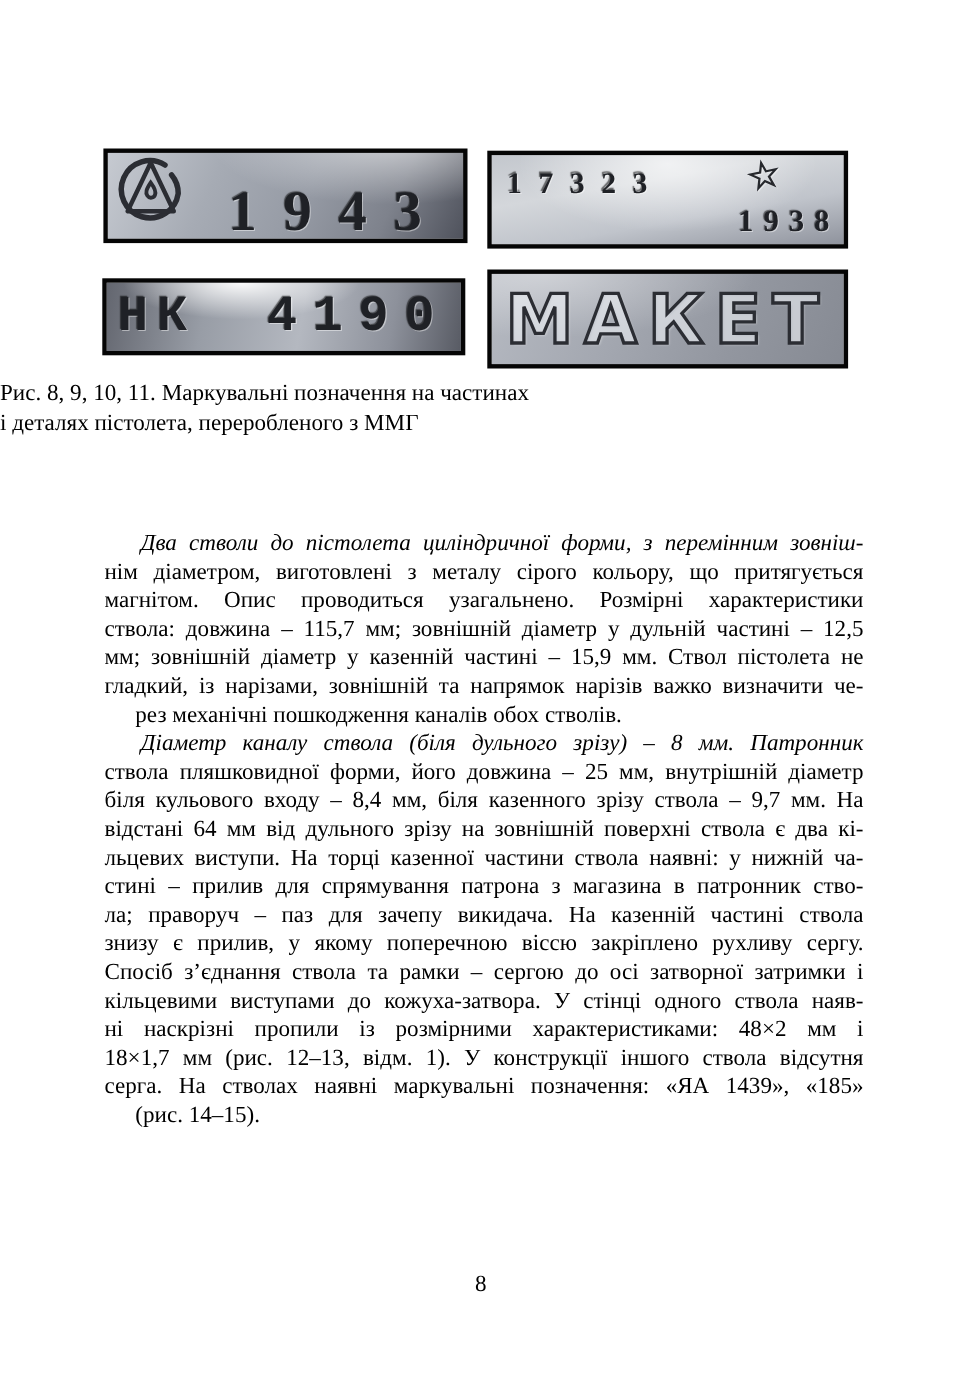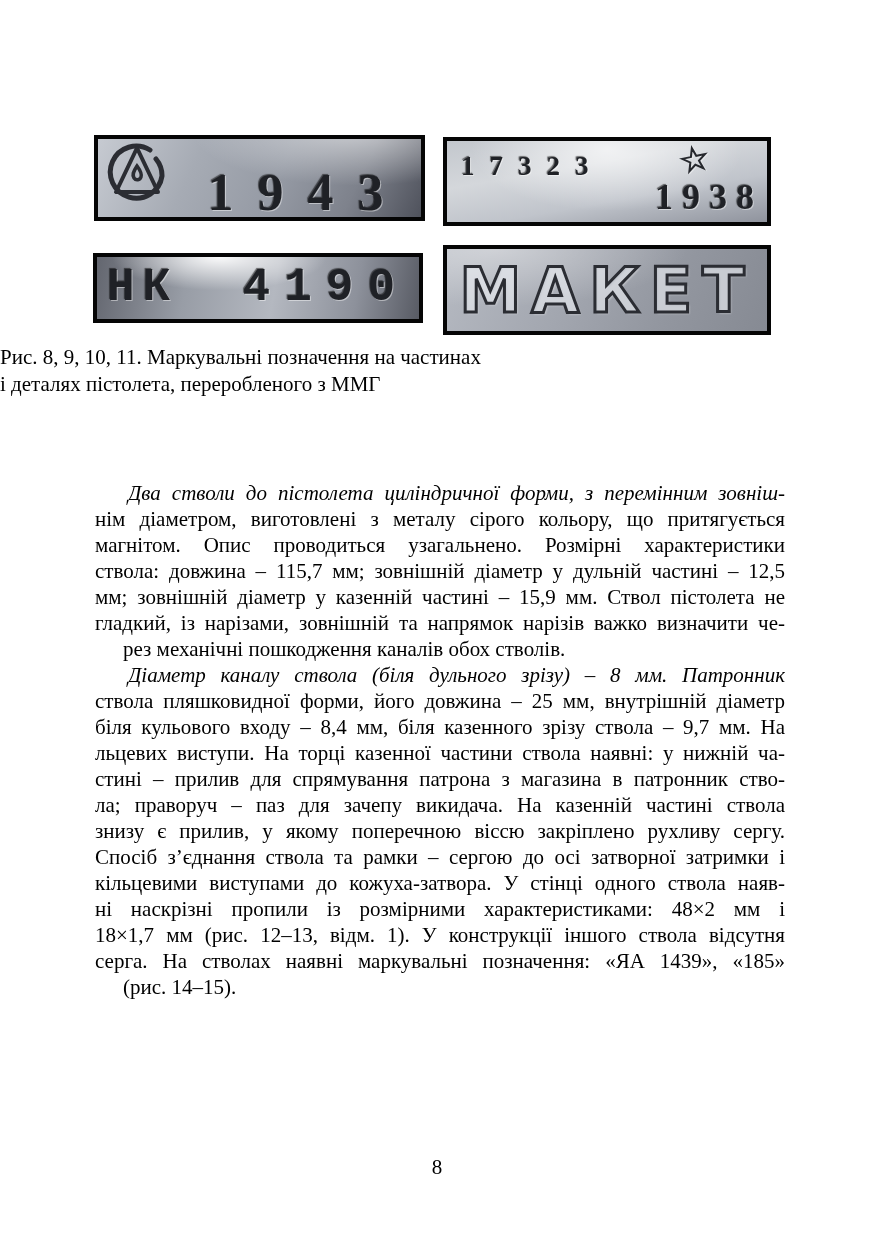--- a/index.html
+++ b/index.html
@@ -60,21 +60,21 @@
     font-weight:bold;font-size:27px;letter-spacing:15px;
   }
   .fig2-star{
     position:absolute;right:58px;top:-2px;
     font-size:34px;font-weight:bold;
     transform:rotate(-12deg);
     color:#26282d;text-shadow:1px 1px 0 rgba(255,255,255,.4);
   }
   .fig2-year{
     position:absolute;right:4px;bottom:4px;
-    font-weight:bold;font-size:36px;letter-spacing:9px;
+    font-weight:bold;font-size:28px;letter-spacing:9px;
   }
   .fig3-inner{
     display:flex;align-items:center;height:100%;
     padding:0 10px;box-sizing:border-box;
     font-family:Liberation Mono, monospace;
     font-weight:bold;font-size:46px;
   }
   .fig3-code{letter-spacing:8px;}
   .fig3-number{margin-left:auto;letter-spacing:14px;}
   .fig4-inner{
@@ -159,20 +159,21 @@
         <div class="line">магнітом. Опис проводиться узагальнено. Розмірні характеристики</div>
         <div class="line">ствола: довжина – 115,7 мм; зовнішній діаметр у дульній частині – 12,5</div>
         <div class="line">мм; зовнішній діаметр у казенній частині – 15,9 мм. Ствол пістолета не</div>
         <div class="line">гладкий, із нарізами, зовнішній та напрямок нарізів важко визначити че-</div>
         <div class="line last">рез механічні пошкодження каналів обох стволів.</div>
       </div>
       <div class="para">
         <div class="line first">Діаметр каналу ствола (біля дульного зрізу) – 8 мм. Патронник</div>
         <div class="line">ствола пляшковидної форми, його довжина – 25 мм, внутрішній діаметр</div>
         <div class="line">біля кульового входу – 8,4 мм, біля казенного зрізу ствола – 9,7 мм. На</div>
+        <div class="line">відстані 64 мм від дульного зрізу на зовнішній поверхні ствола є два кі-</div>
         <div class="line">льцевих виступи. На торці казенної частини ствола наявні: у нижній ча-</div>
         <div class="line">стині – прилив для спрямування патрона з магазина в патронник ство-</div>
         <div class="line">ла; праворуч – паз для зачепу викидача. На казенній частині ствола</div>
         <div class="line">знизу є прилив, у якому поперечною віссю закріплено рухливу сергу.</div>
         <div class="line">Спосіб з’єднання ствола та рамки – сергою до осі затворної затримки і</div>
         <div class="line">кільцевими виступами до кожуха-затвора. У стінці одного ствола наяв-</div>
         <div class="line">ні наскрізні пропили із розмірними характеристиками: 48×2 мм і</div>
         <div class="line">18×1,7 мм (рис. 12–13, відм. 1). У конструкції іншого ствола відсутня</div>
         <div class="line">серга. На стволах наявні маркувальні позначення: «ЯА 1439», «185»</div>
         <div class="line last">(рис. 14–15).</div>

